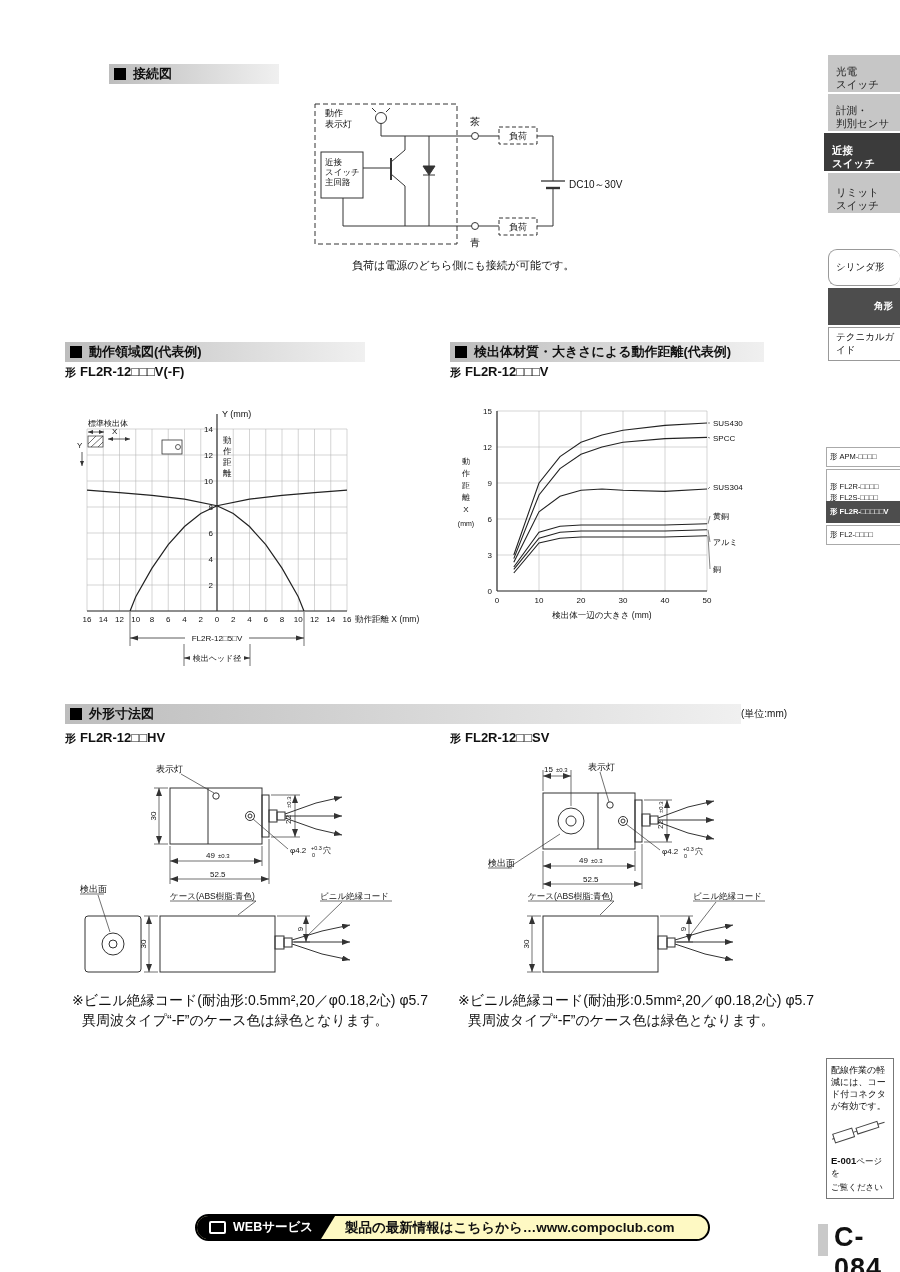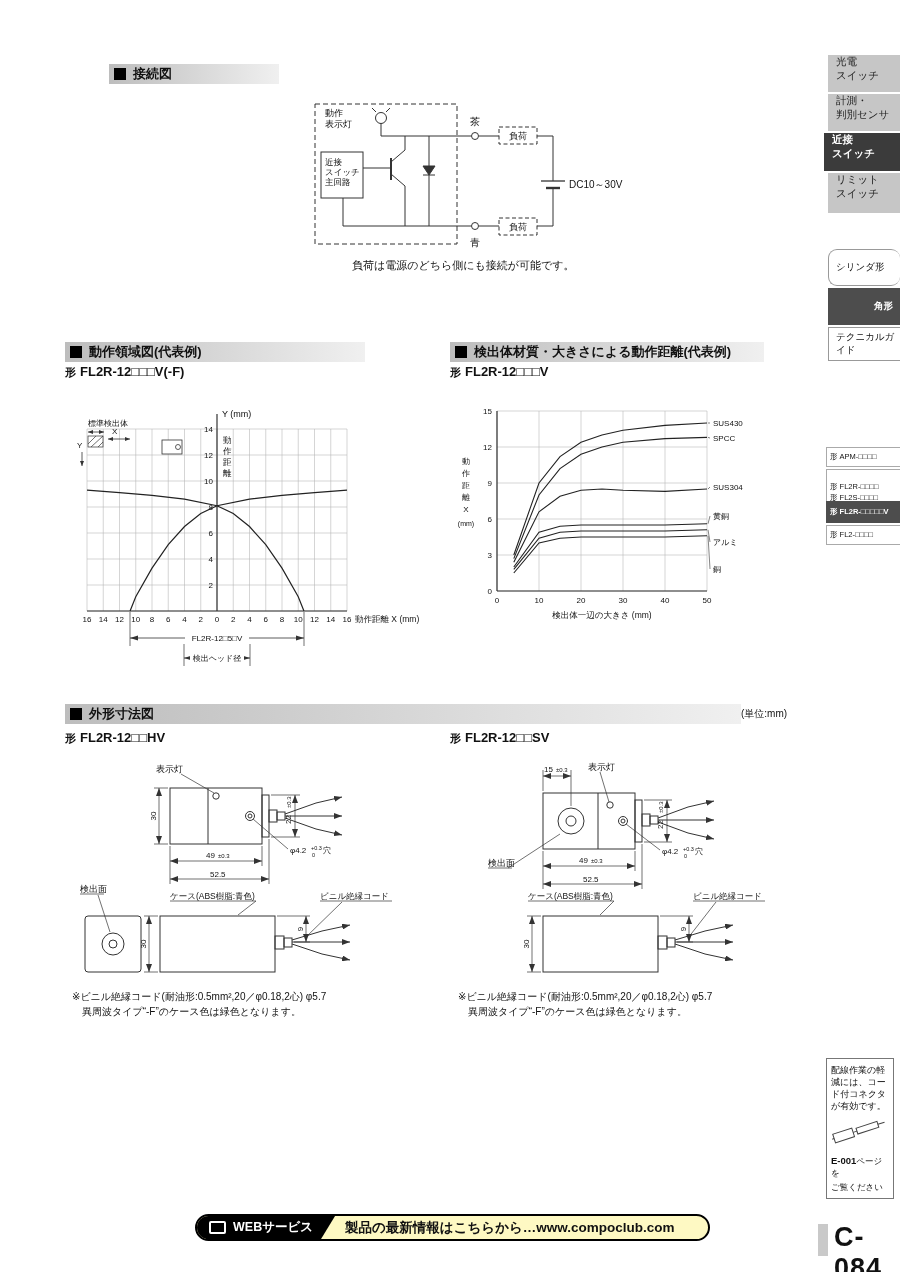--- a/index.html
+++ b/index.html
@@ -7,26 +7,26 @@
         font-family:"Liberation Sans","DejaVu Sans",sans-serif;color:#111;}
   .abs{position:absolute;}
   .sec-header{position:absolute;height:20px;display:flex;align-items:center;gap:7px;
       background:linear-gradient(90deg,#bdbdbd,#f0f0f0);font-size:13px;font-weight:bold;
       padding:0 8px 0 5px;box-sizing:border-box;}
   .sec-header .sq{width:12px;height:12px;background:#000;flex:0 0 auto;}
   .unit-note{position:absolute;font-size:10px;}
   .model{position:absolute;font-size:13px;font-weight:bold;white-space:nowrap;}
   .model .kei{font-size:11px;margin-right:4px;}
   .note-text{position:absolute;font-size:11px;}
-  .dim-note{position:absolute;font-size:10px;line-height:1.45;}
+  .dim-note{position:absolute;font-size:14px;line-height:1.45;}
   .dim-note .ind{padding-left:10px;display:block;}
   svg text{font-family:"Liberation Sans","DejaVu Sans",sans-serif;fill:#111;}
   
   .tab{position:absolute;left:828px;width:72px;box-sizing:border-box;display:flex;flex-direction:column;
-       justify-content:flex-start;padding-left:8px;font-size:10.5px;line-height:1.3;background:#c6c6c6;color:#222;cursor:pointer;}
+       justify-content:flex-end;padding-left:8px;font-size:10.5px;line-height:1.3;background:#c6c6c6;color:#222;cursor:pointer;}
   .tab.dark{background:#3b3b3b;color:#fff;font-weight:bold;left:824px;width:76px;}
   .cat{position:absolute;left:828px;width:72px;box-sizing:border-box;display:flex;align-items:center;
        padding-left:7px;font-size:9.5px;background:#fff;border:1px solid #999;border-right:none;cursor:pointer;}
   .cat.dark{background:#4d4d4d;color:#fff;border-color:#4d4d4d;font-weight:bold;padding-left:45px;}
   .mtab{position:absolute;left:826px;width:74px;box-sizing:border-box;display:flex;flex-direction:column;
        justify-content:center;padding-left:3px;font-size:7.5px;line-height:1.5;background:#fff;
        border:1px solid #aaa;border-right:none;white-space:nowrap;cursor:pointer;}
   .mtab.dark{background:#4d4d4d;color:#fff;border-color:#4d4d4d;font-weight:bold;}
   .info-box{position:absolute;left:826px;top:1058px;width:68px;box-sizing:border-box;border:1px solid #777;
        background:#fff;padding:5px 4px;font-size:9px;line-height:1.35;}

